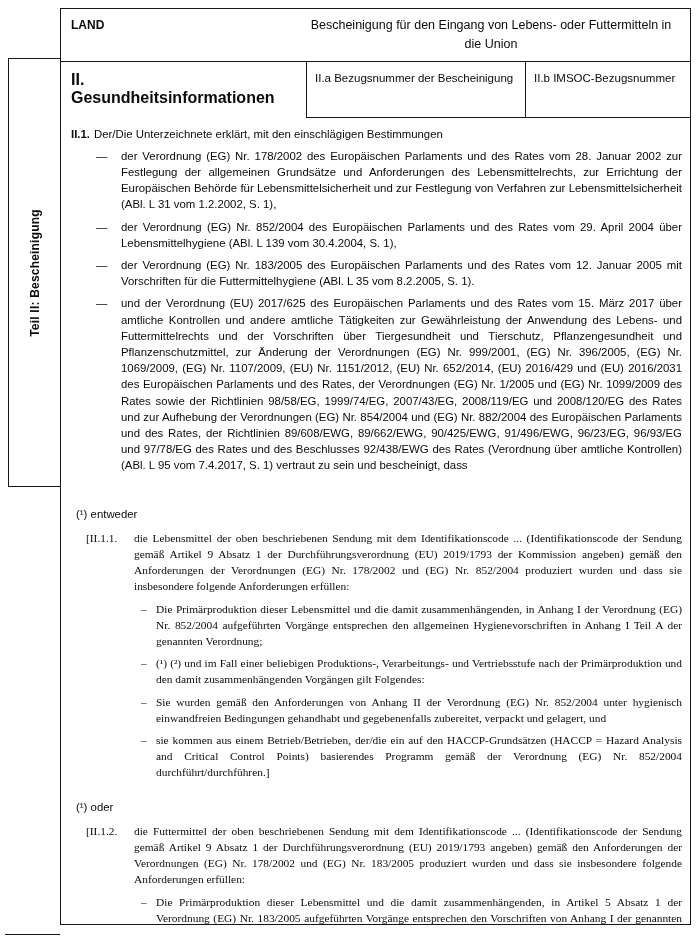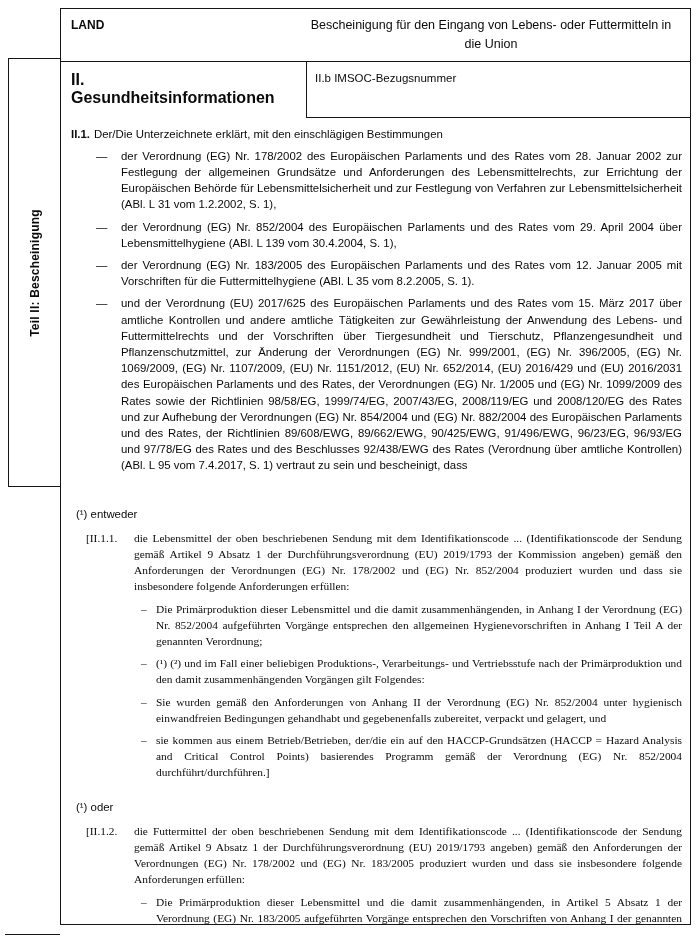--- a/index.html
+++ b/index.html
@@ -87,20 +87,21 @@
 
     <div class="header-row1">
       <div class="land-cell">LAND</div>
       <div class="title-cell">Bescheinigung für den Eingang von Lebens- oder Futtermitteln in die Union</div>
     </div>
 
     <div class="header-row2">
       <div class="cell-ii">
         <span class="sec-no">II.</span><span>Gesundheitsinformationen</span>
       </div>
+      <div class="cell-iia">II.a Bezugsnummer der Bescheinigung</div>
       <div class="cell-iib">II.b IMSOC-Bezugsnummer</div>
     </div>
 
     <div class="doc-body">
 
       <div class="p-ii1">
         <span class="num">II.1.</span><span>Der/Die Unterzeichnete erklärt, mit den einschlägigen Bestimmungen</span>
       </div>
 
       <div class="reg">

